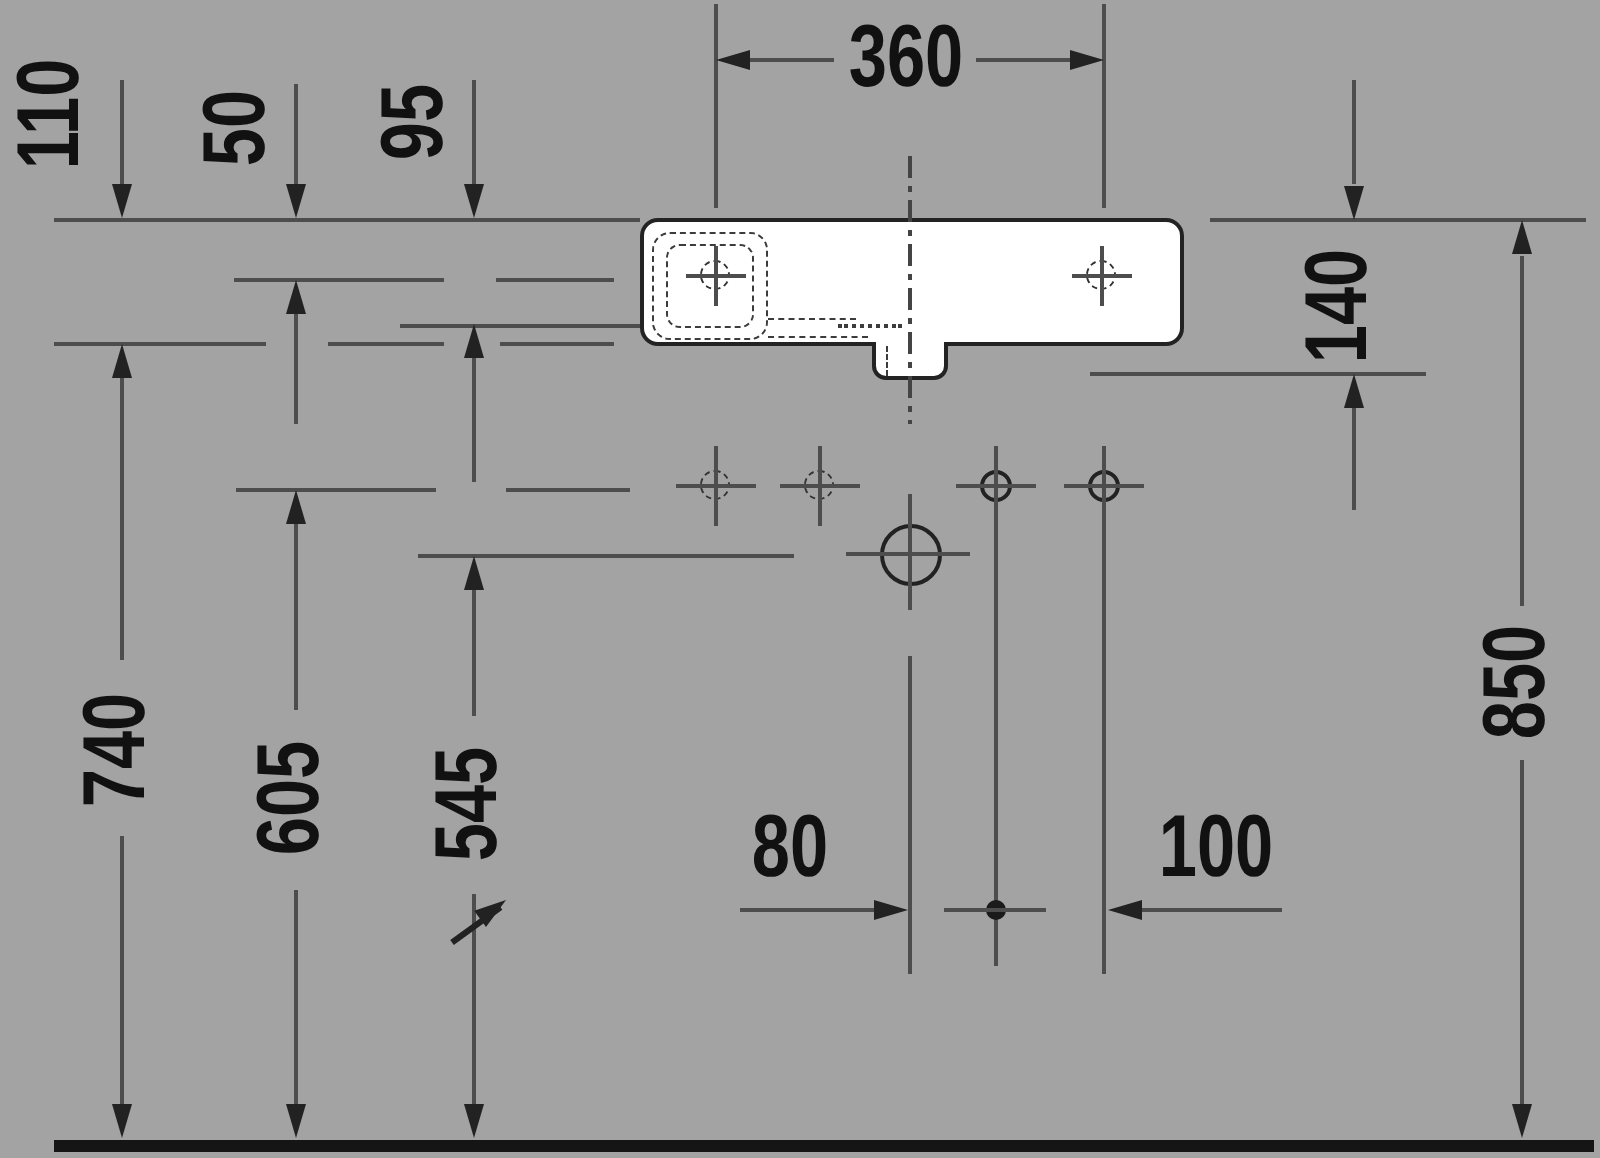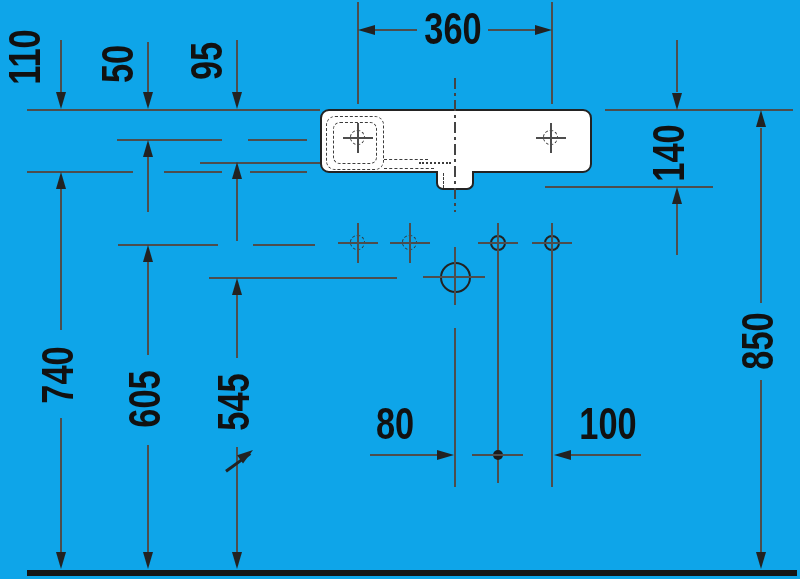--- a/index.html
+++ b/index.html
@@ -1,17 +1,17 @@
 <!DOCTYPE html>
 <html><head>
 <meta charset="utf-8">
 <style>
   html,body{margin:0;padding:0;background:#fff;}
   .canvas{
-    position:relative;width:800px;height:579px;background:#0ea5e9;overflow:hidden;
+    position:relative;width:800px;height:579px;background:#a3a3a3;overflow:hidden;
     font-family:"Liberation Sans", sans-serif;
   }
   
   .hl{position:absolute;height:1.5px;background:#4d4d4d;}
   .vl{position:absolute;width:1.5px;background:#4d4d4d;}
   .dash-v{position:absolute;width:0;border-left:1.5px dashed #3c3c3c;}
   .dash-h{position:absolute;height:0;border-top:1.8px dashed #3c3c3c;}
   .dot-h{position:absolute;height:0;border-top:2px dotted #3c3c3c;}
   
   .centerline{position:absolute;width:1.5px;

